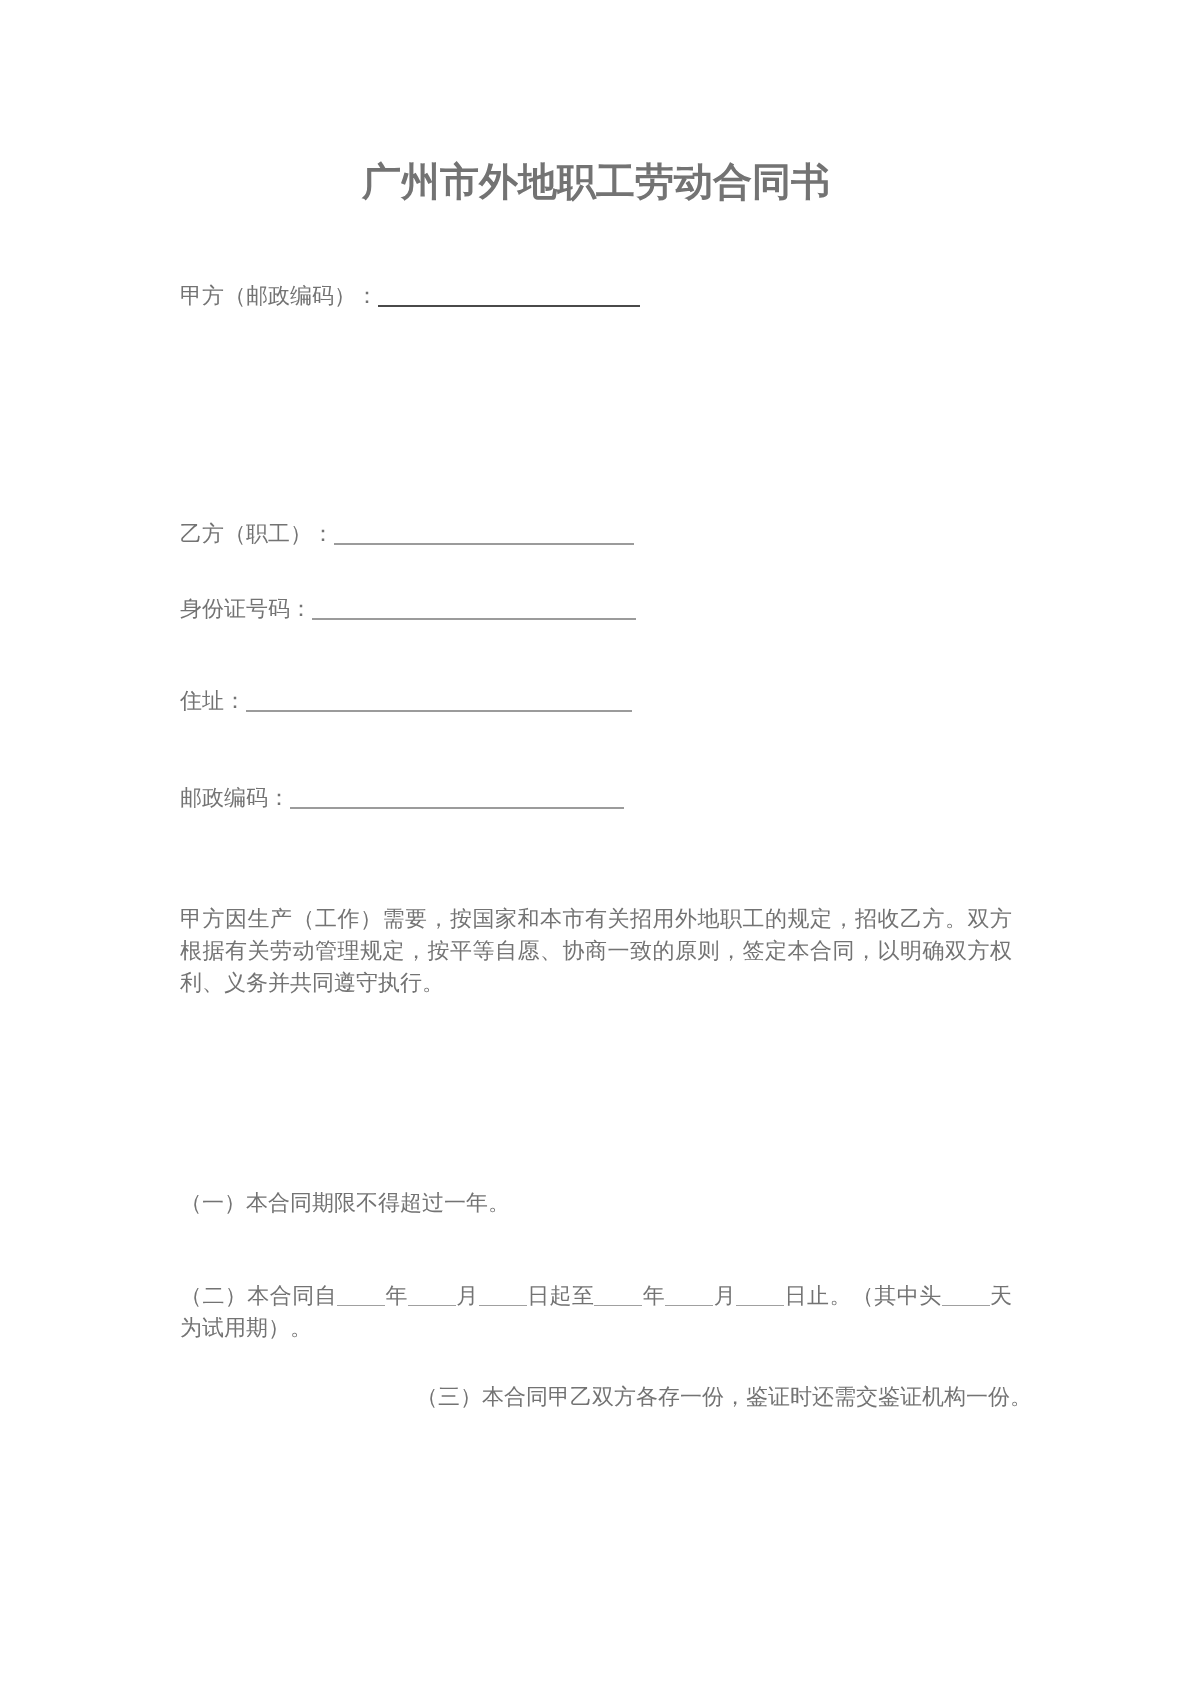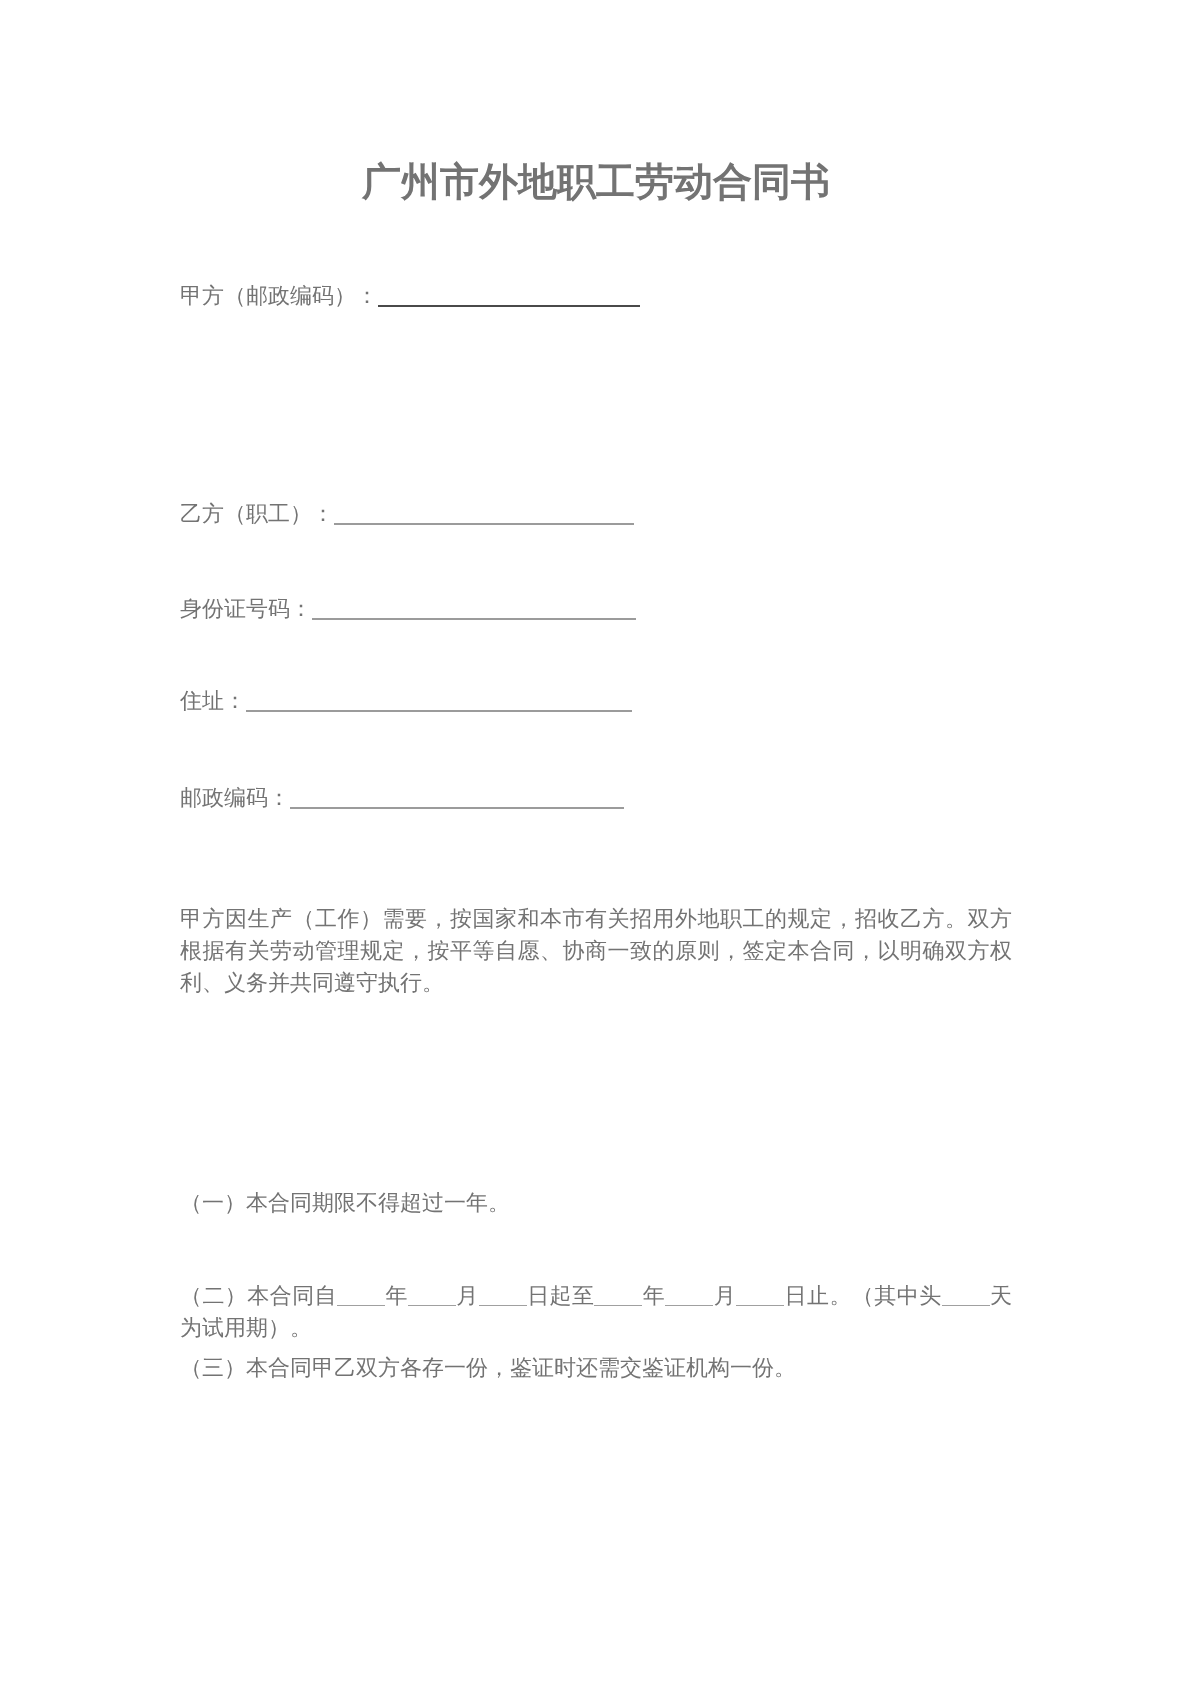--- a/index.html
+++ b/index.html
@@ -48,21 +48,21 @@
   }
   .blank.dark { border-bottom-color: #4a4a4a; }
   .blank.inline {
     height: 18px;
     vertical-align: -3px;
     width: 48px;
     border-bottom: 1.5px solid #a0a0a0;
   }
   .row-party-a    { top: 280px; }
   .row-addr-zip   { top: 370px; }
-  .row-party-b    { top: 498px; }
+  .row-party-b    { top: 518px; }
   .row-id         { top: 593px; }
   .row-home       { top: 685px; }
   .row-zip        { top: 782px; }
   .row-party-a .blank  { width: 262px; }
   .row-addr-zip .blank { width: 276px; }
   .row-party-b .blank  { width: 300px; }
   .row-id .blank       { width: 324px; }
   .row-home .blank     { width: 386px; }
   .row-zip .blank      { width: 334px; }
   .para {
@@ -71,21 +71,21 @@
     width: 832px;
     font-size: 22px;
     line-height: 32px;
     text-align: justify;
     margin: 0;
   }
   .intro-para   { top: 903px; }
   .sec-heading  { top: 1093px; text-align: left; }
   .clause-1     { top: 1187px; text-align: left; }
   .clause-2     { top: 1280px; }
-  .clause-3     { top: 1352px; text-align: left; white-space: nowrap; }
+  .clause-3     { top: 1381px; text-align: right; white-space: nowrap; margin-left: 20px; }
 </style>
 </head>
 <body>
 
 <div class="page">
 
   <h1 class="doc-title">广州市外地职工劳动合同书</h1>
 
   <div class="field-row row-party-a">
     <span class="field-label">甲方（邮政编码）：</span><span class="blank dark"></span>

